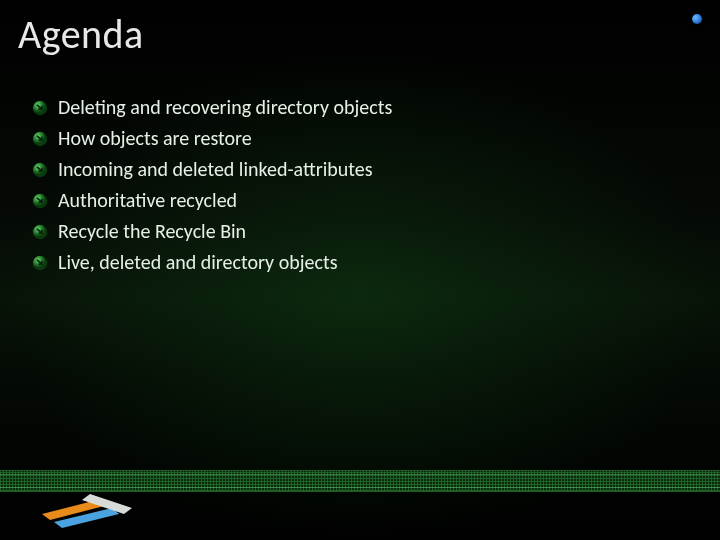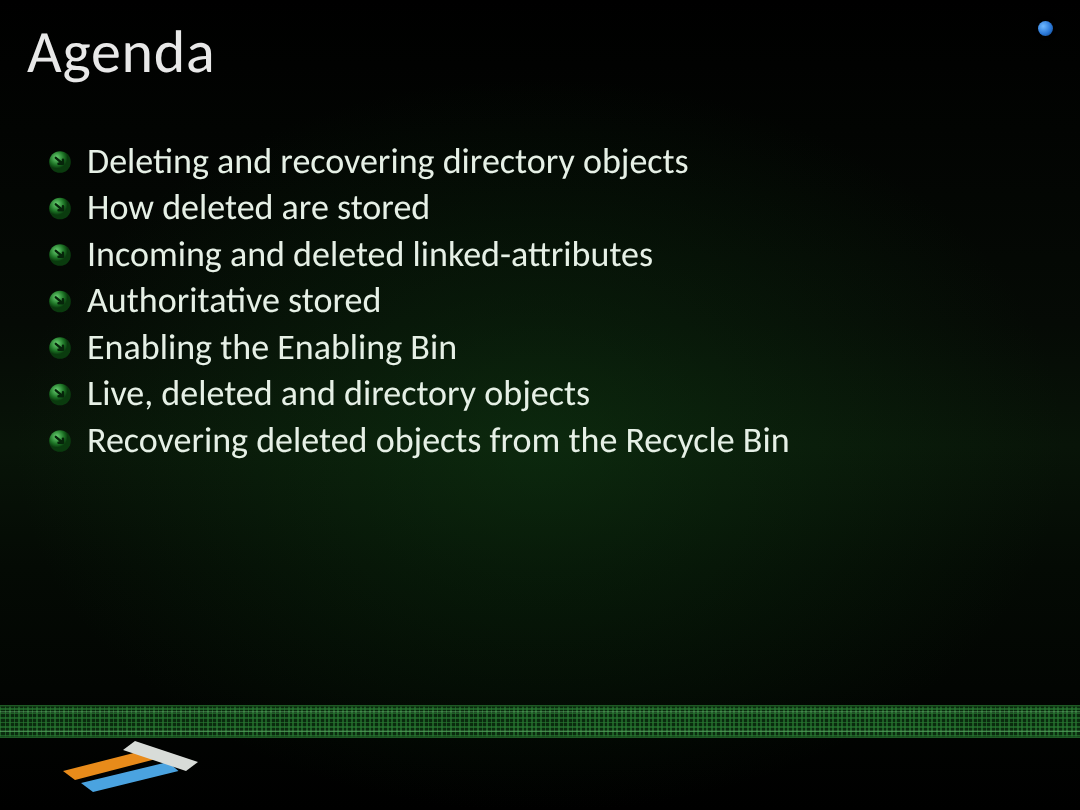--- a/index.html
+++ b/index.html
@@ -34,21 +34,21 @@
   }
   ul.agenda {
     position: absolute;
     top: 92px; left: 32px;
     list-style: none;
   }
   ul.agenda li {
     display: flex;
     align-items: center;
     color: #e6f0e6;
-    font-size: 24px;
+    font-size: 20px;
     line-height: 31px;
     font-weight: 400;
   }
   .bullet {
     width: 16px; height: 16px;
     margin-right: 10px;
     flex-shrink: 0;
   }
   .bullet svg { display: block; }
   .footer-band {
@@ -111,21 +111,21 @@
             <defs>
               <radialGradient id="g2" cx="35%" cy="30%">
                 <stop offset="0%" stop-color="#6dd676"></stop>
                 <stop offset="70%" stop-color="#1a6f22"></stop>
                 <stop offset="100%" stop-color="#0a3b0e"></stop>
               </radialGradient>
             </defs>
             <path d="M5.2 5.2 L10 9.2 M10 9.2 L10 6.4 M10 9.2 L7 9.2" stroke="#06240a" stroke-width="1.6" fill="none" stroke-linecap="round"></path>
           </svg>
       </span>
-      <span>How deleted are stored</span>
+      <span>How objects are restore</span>
     </li>
     <li>
       <span class="bullet">
         <svg viewBox="0 0 16 16">
             <circle cx="8" cy="8" r="7.2" fill="url(#g3)"></circle>
             <defs>
               <radialGradient id="g3" cx="35%" cy="30%">
                 <stop offset="0%" stop-color="#6dd676"></stop>
                 <stop offset="70%" stop-color="#1a6f22"></stop>
                 <stop offset="100%" stop-color="#0a3b0e"></stop>
@@ -143,69 +143,53 @@
             <defs>
               <radialGradient id="g4" cx="35%" cy="30%">
                 <stop offset="0%" stop-color="#6dd676"></stop>
                 <stop offset="70%" stop-color="#1a6f22"></stop>
                 <stop offset="100%" stop-color="#0a3b0e"></stop>
               </radialGradient>
             </defs>
             <path d="M5.2 5.2 L10 9.2 M10 9.2 L10 6.4 M10 9.2 L7 9.2" stroke="#06240a" stroke-width="1.6" fill="none" stroke-linecap="round"></path>
           </svg>
       </span>
-      <span>Authoritative stored</span>
+      <span>Authoritative recycled</span>
     </li>
     <li>
       <span class="bullet">
         <svg viewBox="0 0 16 16">
             <circle cx="8" cy="8" r="7.2" fill="url(#g5)"></circle>
             <defs>
               <radialGradient id="g5" cx="35%" cy="30%">
                 <stop offset="0%" stop-color="#6dd676"></stop>
                 <stop offset="70%" stop-color="#1a6f22"></stop>
                 <stop offset="100%" stop-color="#0a3b0e"></stop>
               </radialGradient>
             </defs>
             <path d="M5.2 5.2 L10 9.2 M10 9.2 L10 6.4 M10 9.2 L7 9.2" stroke="#06240a" stroke-width="1.6" fill="none" stroke-linecap="round"></path>
           </svg>
       </span>
-      <span>Enabling the Enabling Bin</span>
+      <span>Recycle the Recycle Bin</span>
     </li>
     <li>
       <span class="bullet">
         <svg viewBox="0 0 16 16">
             <circle cx="8" cy="8" r="7.2" fill="url(#g6)"></circle>
             <defs>
               <radialGradient id="g6" cx="35%" cy="30%">
                 <stop offset="0%" stop-color="#6dd676"></stop>
                 <stop offset="70%" stop-color="#1a6f22"></stop>
                 <stop offset="100%" stop-color="#0a3b0e"></stop>
               </radialGradient>
             </defs>
             <path d="M5.2 5.2 L10 9.2 M10 9.2 L10 6.4 M10 9.2 L7 9.2" stroke="#06240a" stroke-width="1.6" fill="none" stroke-linecap="round"></path>
           </svg>
       </span>
       <span>Live, deleted and directory objects</span>
-    </li>
-    <li>
-      <span class="bullet">
-        <svg viewBox="0 0 16 16">
-            <circle cx="8" cy="8" r="7.2" fill="url(#g7)"></circle>
-            <defs>
-              <radialGradient id="g7" cx="35%" cy="30%">
-                <stop offset="0%" stop-color="#6dd676"></stop>
-                <stop offset="70%" stop-color="#1a6f22"></stop>
-                <stop offset="100%" stop-color="#0a3b0e"></stop>
-              </radialGradient>
-            </defs>
-            <path d="M5.2 5.2 L10 9.2 M10 9.2 L10 6.4 M10 9.2 L7 9.2" stroke="#06240a" stroke-width="1.6" fill="none" stroke-linecap="round"></path>
-          </svg>
-      </span>
-      <span>Recovering deleted objects from the Recycle Bin</span>
     </li>
   </ul>
 
   <div class="footer-band">
     <div class="inner-line-top"></div>
     <div class="inner-line-bot"></div>
   </div>
 
   <div class="logo">
     <svg viewBox="0 0 90 46">

